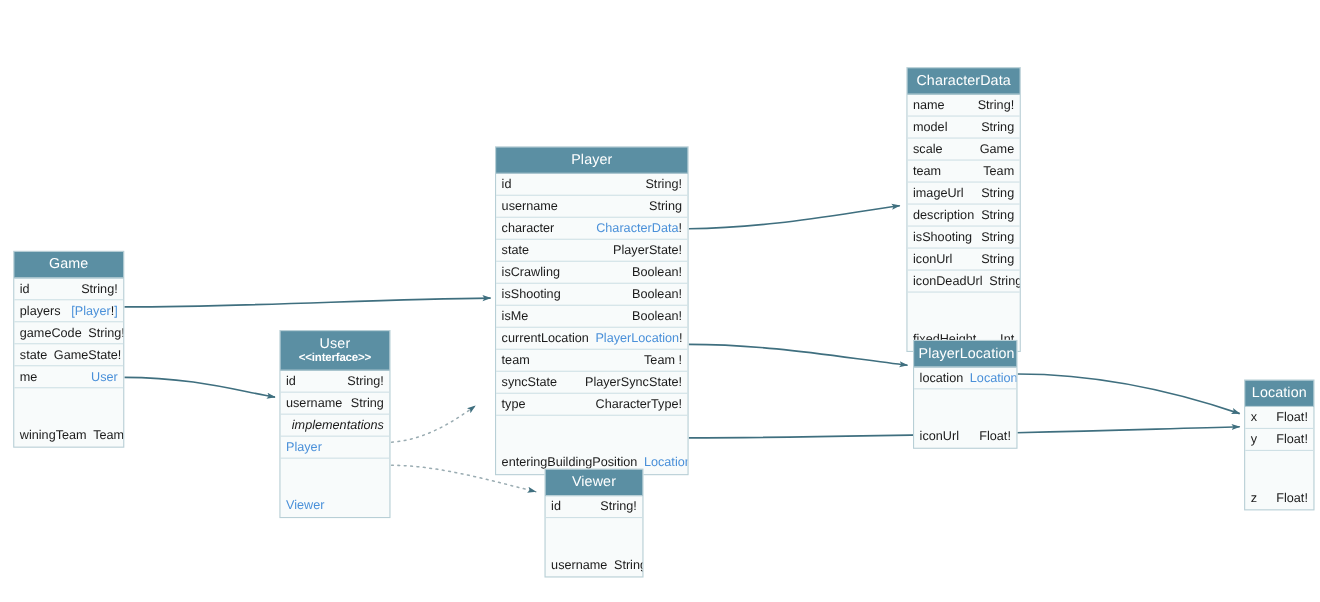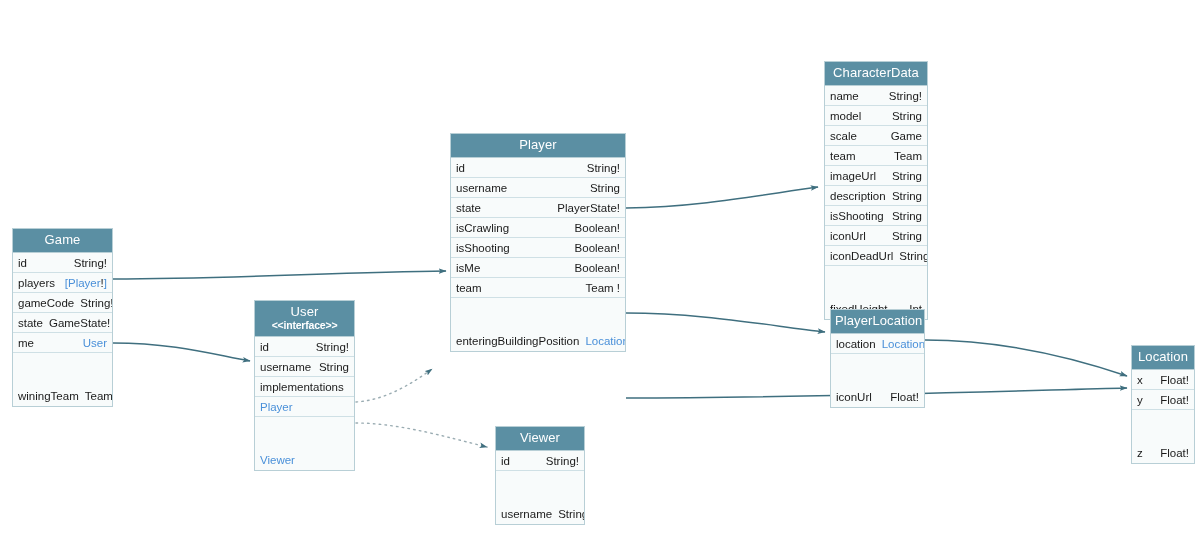--- a/index.html
+++ b/index.html
@@ -69,21 +69,22 @@
     margin-top: 33px;
   }
   .ent-row .fname {
     text-align: left;
     padding-right: 6px;
   }
   .ent-row .ftype {
     text-align: center;
   }
   .ent-row.center {
-    justify-content: flex-start;
+    justify-content: flex-end;
+    font-style: italic;
   }
   .ent-row.center .fname {
     padding-right: 0;
   }
   .ent-row.single {
     justify-content: flex-start;
   }
   .ref {
     color: #4a90d9;
   }
@@ -186,40 +187,56 @@
     <div class="ent-header">Player</div>
     <div class="ent-row">
       <span class="fname">id</span>
       <span class="ftype">String!</span>
     </div>
     <div class="ent-row">
       <span class="fname">username</span>
       <span class="ftype">String</span>
     </div>
     <div class="ent-row">
+      <span class="fname">character</span>
+      <span class="ftype"><span class="ref">CharacterData</span><span class="bang">!</span></span>
+    </div>
+    <div class="ent-row">
       <span class="fname">state</span>
       <span class="ftype">PlayerState!</span>
     </div>
     <div class="ent-row">
       <span class="fname">isCrawling</span>
       <span class="ftype">Boolean!</span>
     </div>
     <div class="ent-row">
       <span class="fname">isShooting</span>
       <span class="ftype">Boolean!</span>
     </div>
     <div class="ent-row">
       <span class="fname">isMe</span>
       <span class="ftype">Boolean!</span>
     </div>
     <div class="ent-row">
+      <span class="fname">currentLocation</span>
+      <span class="ftype"><span class="ref">PlayerLocation</span><span class="bang">!</span></span>
+    </div>
+    <div class="ent-row">
       <span class="fname">team</span>
       <span class="ftype">Team !</span>
     </div>
     <div class="ent-row">
+      <span class="fname">syncState</span>
+      <span class="ftype">PlayerSyncState!</span>
+    </div>
+    <div class="ent-row">
+      <span class="fname">type</span>
+      <span class="ftype">CharacterType!</span>
+    </div>
+    <div class="ent-row">
       <span class="fname">enteringBuildingPosition</span>
       <span class="ftype ref">Location</span>
     </div>
   </div>
 
   <div class="entity" style="left:495px; top:426px; width:90px;">
     <div class="ent-header">Viewer</div>
     <div class="ent-row">
       <span class="fname">id</span>
       <span class="ftype">String!</span>

